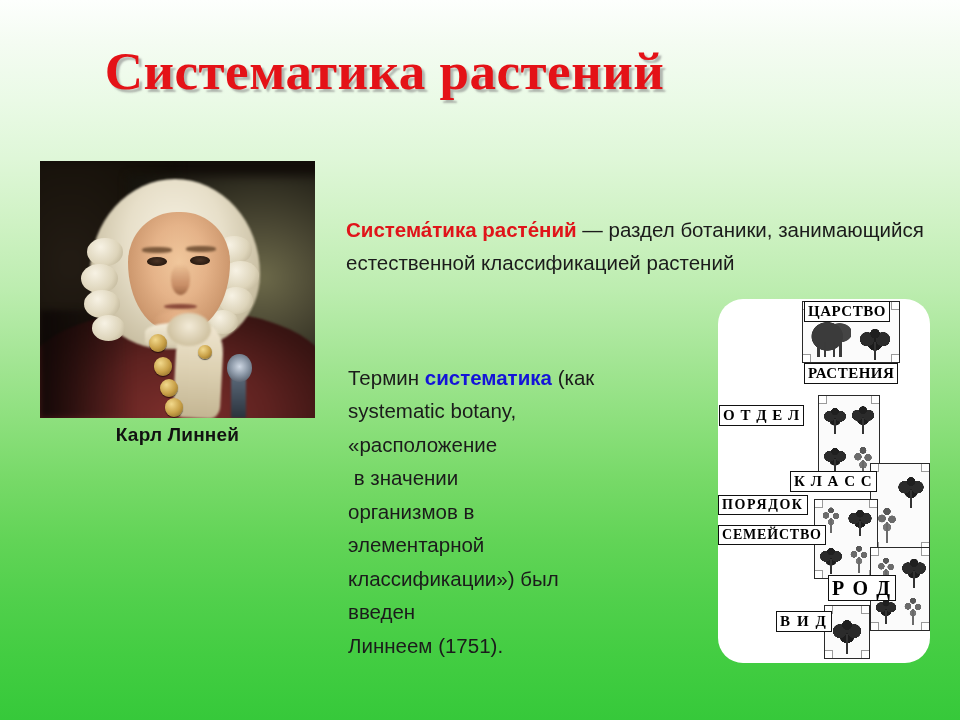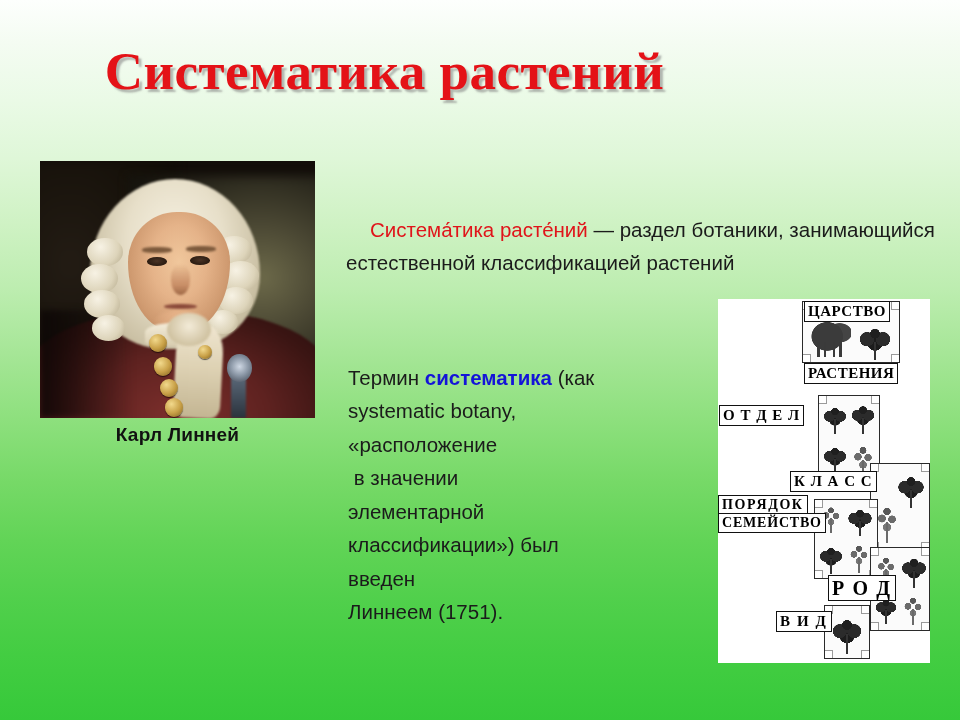--- a/index.html
+++ b/index.html
@@ -279,22 +279,21 @@
     position: absolute;
     left: 346px;
     top: 192px;
     width: 600px;
     font-size: 20.5px;
     line-height: 33px;
     color: #1b1b1b;
   }
   #definition .term {
     color: #e0141a;
-    font-weight: normal;
-    margin-left: 24px;
+    font-weight: bold;
   }
 
   
   #term-block {
     position: absolute;
     left: 348px;
     top: 340px;
     width: 300px;
     font-size: 20.5px;
     line-height: 33.5px;
@@ -307,20 +306,21 @@
   #term-block .ln { display: block; white-space: pre; }
 
   
   #diagram {
     position: absolute;
     left: 718px;
     top: 299px;
     width: 212px;
     height: 364px;
     background: #ffffff;
+    border-radius: 25px;
   }
   .tax-box {
     position: absolute;
     border: 1.6px solid #111;
     background: #ffffff;
     font-family: "Liberation Serif", serif;
     font-weight: bold;
     color: #000;
     text-align: center;
     line-height: 1;
@@ -449,20 +449,21 @@
 
   <p id="definition">
     <span class="term">Система́тика расте́ний</span><span> — раздел ботаники, занимающийся естественной классификацией растений</span>
   </p>
 
   <p id="term-block">
     <span>Термин </span><span class="sys">систематика</span><span> (как</span>
     <span class="ln">systematic botany,</span>
     <span class="ln">«расположение</span>
     <span class="ln"> в значении</span>
+    <span class="ln">организмов в</span>
     <span class="ln">элементарной</span>
     <span class="ln">классификации») был</span>
     <span class="ln">введен</span>
     <span class="ln">Линнеем (1751).</span>
   </p>
 
   <div id="diagram">
 
     <div class="plate" style="left:84px; top:2px; width:96px; height:60px;">
       <div class="wolf" style="left:4px; top:20px; width:44px; height:36px;"></div>
@@ -502,21 +503,21 @@
       <div class="sparse" style="left:2px; top:2px; width:28px; height:32px;"></div>
       <div class="leafy" style="left:30px; top:2px; width:30px; height:34px;"></div>
       <div class="leafy" style="left:2px; top:40px; width:28px; height:34px;"></div>
       <div class="sparse" style="left:30px; top:40px; width:28px; height:34px;"></div>
       <div class="corner tl"></div>
         <div class="corner tr"></div>
       <div class="corner bl"></div>
         <div class="corner br"></div>
     </div>
     <div class="tax-box" style="left:0px; top:196px; font-size:14px; letter-spacing:1.6px;">ПОРЯДОК</div>
-    <div class="tax-box" style="left:0px; top:214px; font-size:14px; letter-spacing:0.8px;">СЕМЕЙСТВО</div>
+    <div class="tax-box" style="left:0px; top:226px; font-size:14px; letter-spacing:0.8px;">СЕМЕЙСТВО</div>
 
     <div class="plate" style="left:152px; top:248px; width:58px; height:82px;">
       <div class="sparse" style="left:2px; top:4px; width:26px; height:34px;"></div>
       <div class="leafy" style="left:28px; top:2px; width:30px; height:38px;"></div>
       <div class="leafy" style="left:2px; top:44px; width:26px; height:32px;"></div>
       <div class="sparse" style="left:28px; top:44px; width:28px; height:34px;"></div>
       <div class="corner tl"></div>
         <div class="corner tr"></div>
       <div class="corner bl"></div>
         <div class="corner br"></div>

